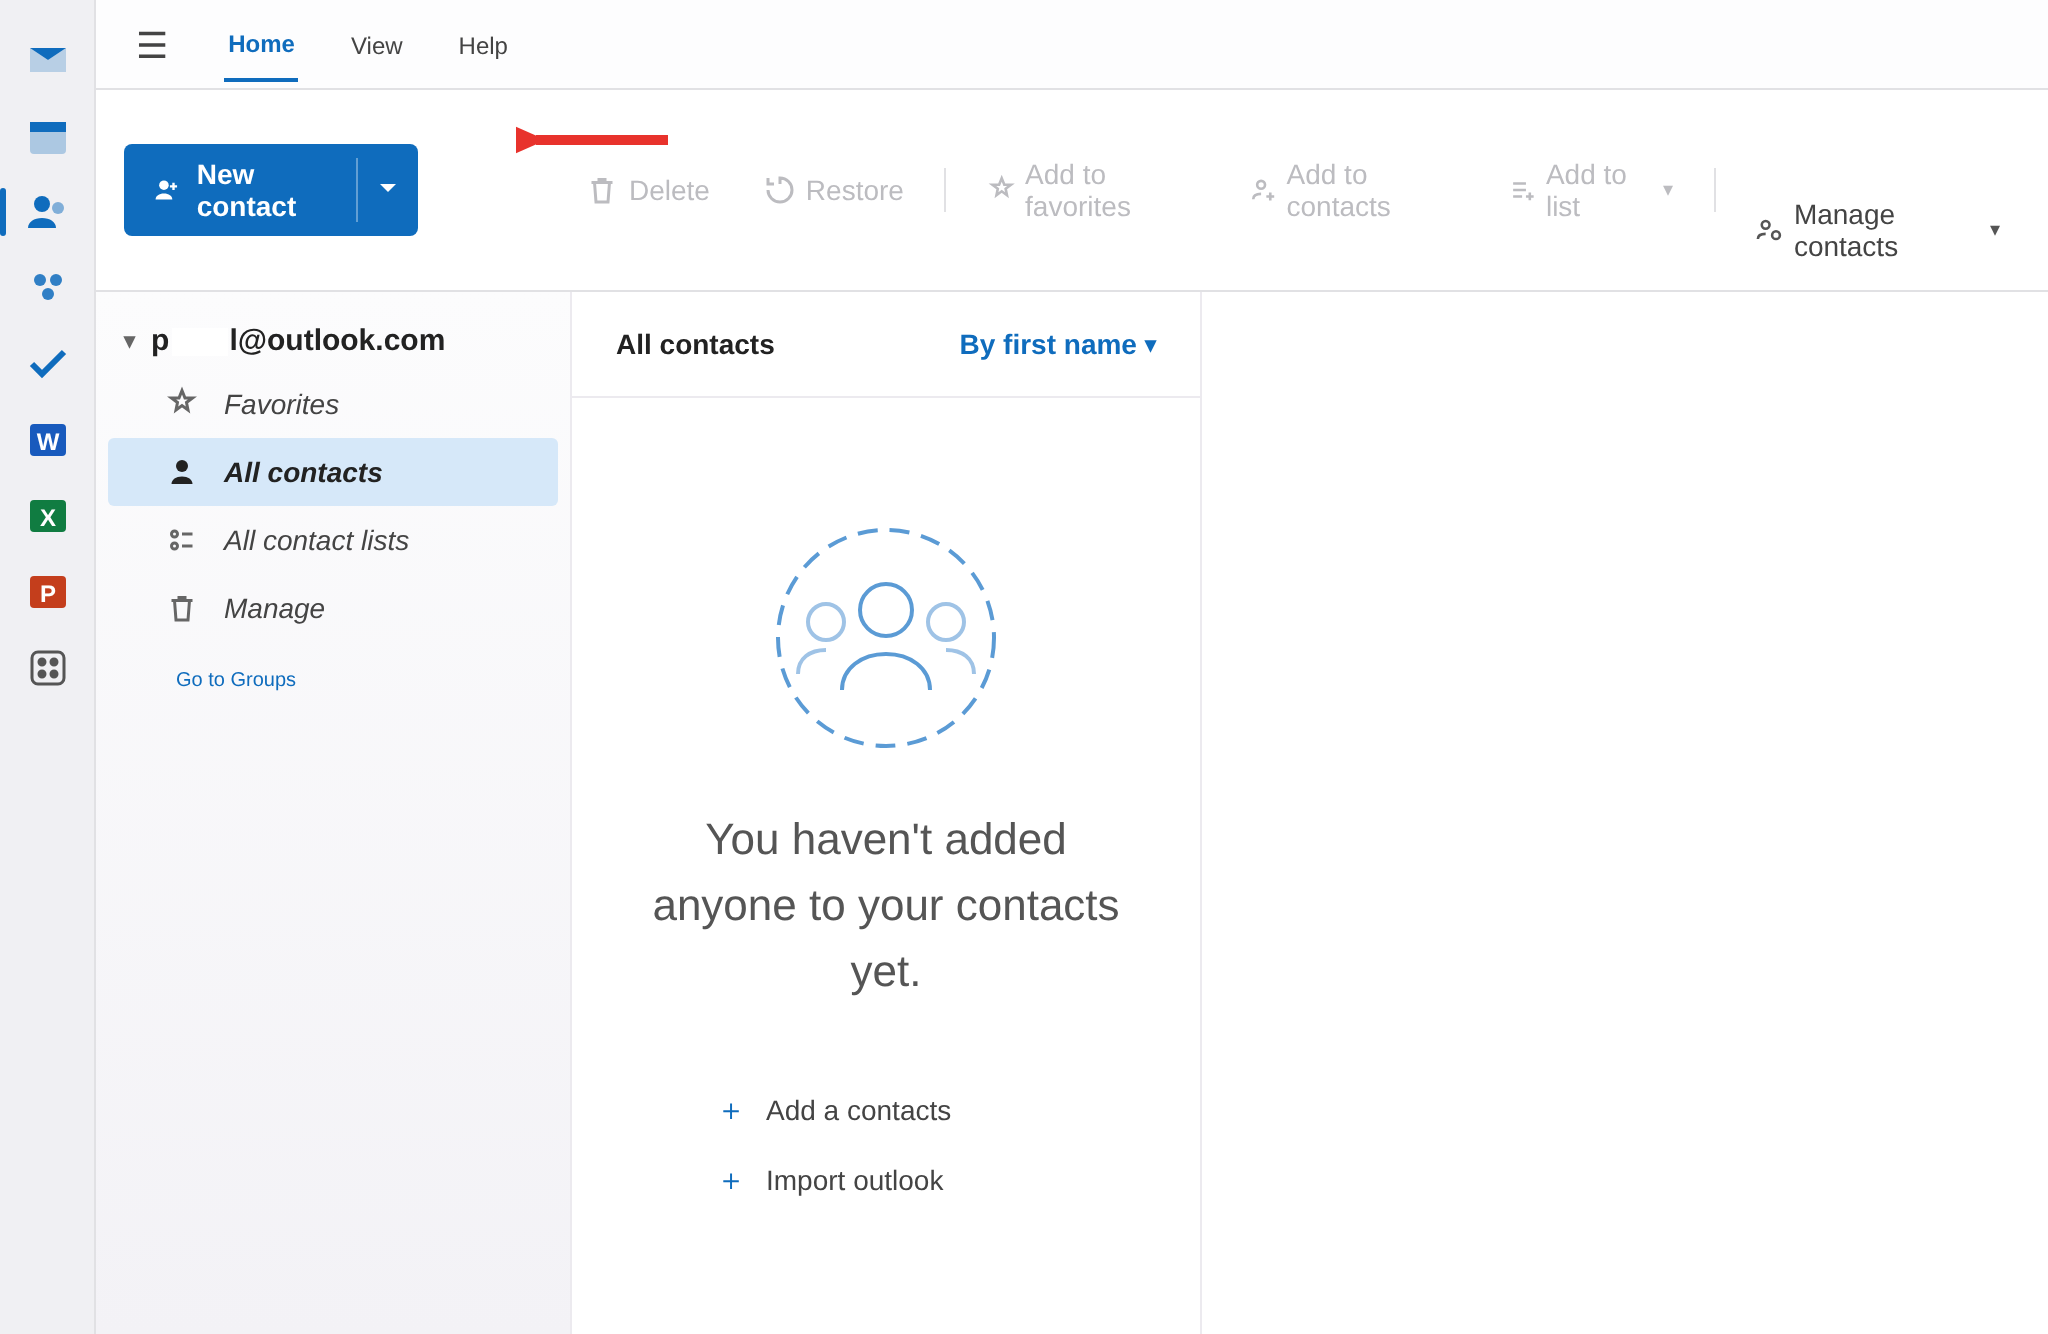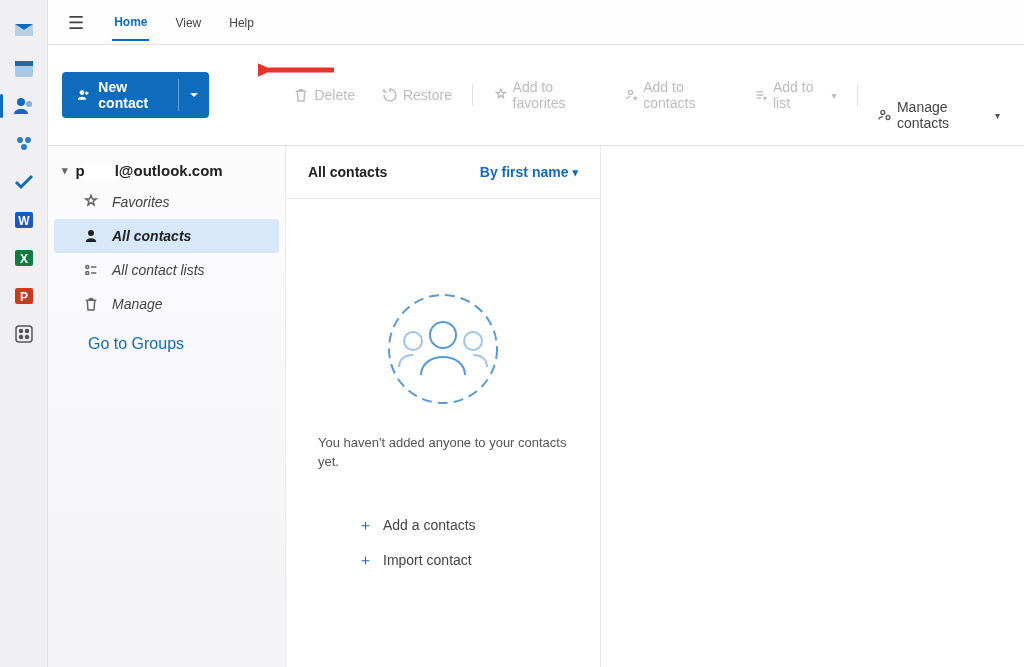--- a/index.html
+++ b/index.html
@@ -38,29 +38,29 @@
     .red-arrow { position:absolute; pointer-events:none; }
     .red-arrow.a1 { left:210px; top:13px; }
     .red-arrow.a2 { left:284px; top:594px; }
     
     .content-row { flex:1; display:flex; min-height:0; }
     
     .left-pane { width:238px; background:linear-gradient(#fcfcfd,#f3f2f6); padding-top:10px; border-right:1px solid #eceaef; }
     .account-row { display:flex; align-items:center; gap:8px; padding:6px 14px; font-size:15px; font-weight:700; color:#222; cursor:pointer; }
     .nav-item { display:flex; align-items:center; gap:12px; padding:8px 14px 8px 34px; font-size:14px; color:#444; cursor:pointer;font-style:italic; }
     .nav-item.selected { background:#d6e8f9; font-weight:600; color:#222; border-radius:3px; margin:0 6px; padding-left:28px; }
-    .nav-link { padding:14px 14px 8px 40px; font-size:16px; color:#0f6cbd; cursor:pointer; }
+    .nav-link { padding:14px 14px 8px 40px; font-size:10px; color:#0f6cbd; cursor:pointer; }
     
     .list-pane { width:315px; background:#fff; border-right:1px solid #eceaef; display:flex; flex-direction:column; }
     .list-header { display:flex; justify-content:space-between; align-items:center; padding:18px 22px; border-bottom:1px solid #eceaef; }
     .list-title { font-size:14px; font-weight:700; color:#222; }
     .sort-link { font-size:14px; color:#0f6cbd; font-weight:600; display:flex; align-items:center; gap:4px; cursor:pointer; }
     .empty-state { flex:1; display:flex; flex-direction:column; align-items:center; justify-content:center; padding:20px; }
     .empty-illustration { width:140px; height:120px; margin-bottom:24px; }
-    .empty-text { font-size:13px; color:#555; line-height:1.5; max-width:250px; margin-bottom:36px; }
+    .empty-text { font-size:22px; color:#555; text-align:center; line-height:1.5; max-width:250px; margin-bottom:36px; }
     .empty-action { display:flex; align-items:center; gap:10px; font-size:14px; color:#444; padding:8px 0; cursor:pointer; width:170px; }
     .plus { color:#0f6cbd; font-size:15px; font-weight:400; }
     
     .detail-pane { flex:1; background:#fff; }
     
     svg.icon { width:18px; height:18px; }
   </style>
 </head>
 <body>
 
@@ -263,21 +263,21 @@
           <circle cx="100" cy="52" r="9" fill="none" stroke="#9fc3e6" stroke-width="2"></circle>
           <path d="M114 78c0-8-6-12-14-12" fill="none" stroke="#9fc3e6" stroke-width="2"></path>
         </svg>
         <div class="empty-text">You haven't added anyone to your contacts yet.</div>
         <div class="empty-action">
           <span class="plus">＋</span>
           <span>Add a contacts</span>
         </div>
         <div class="empty-action">
           <span class="plus">＋</span>
-          <span>Import contact</span>
+          <span>Import outlook</span>
         </div>
       </div>
       <svg class="red-arrow a2" width="90" height="24" style="position:absolute; left:-5px; top:523px">
         <defs>
             <marker id="ah2" markerWidth="10" markerHeight="10" refX="8" refY="5" orient="auto">
               <path d="M0 1l9 4-9 4z" fill="#e8322c"></path>
             </marker>
           </defs>
         <line x1="2" y1="12" x2="80" y2="12" stroke="#e8322c" stroke-width="5" marker-end="url(#ah2)"></line>
       </svg>

